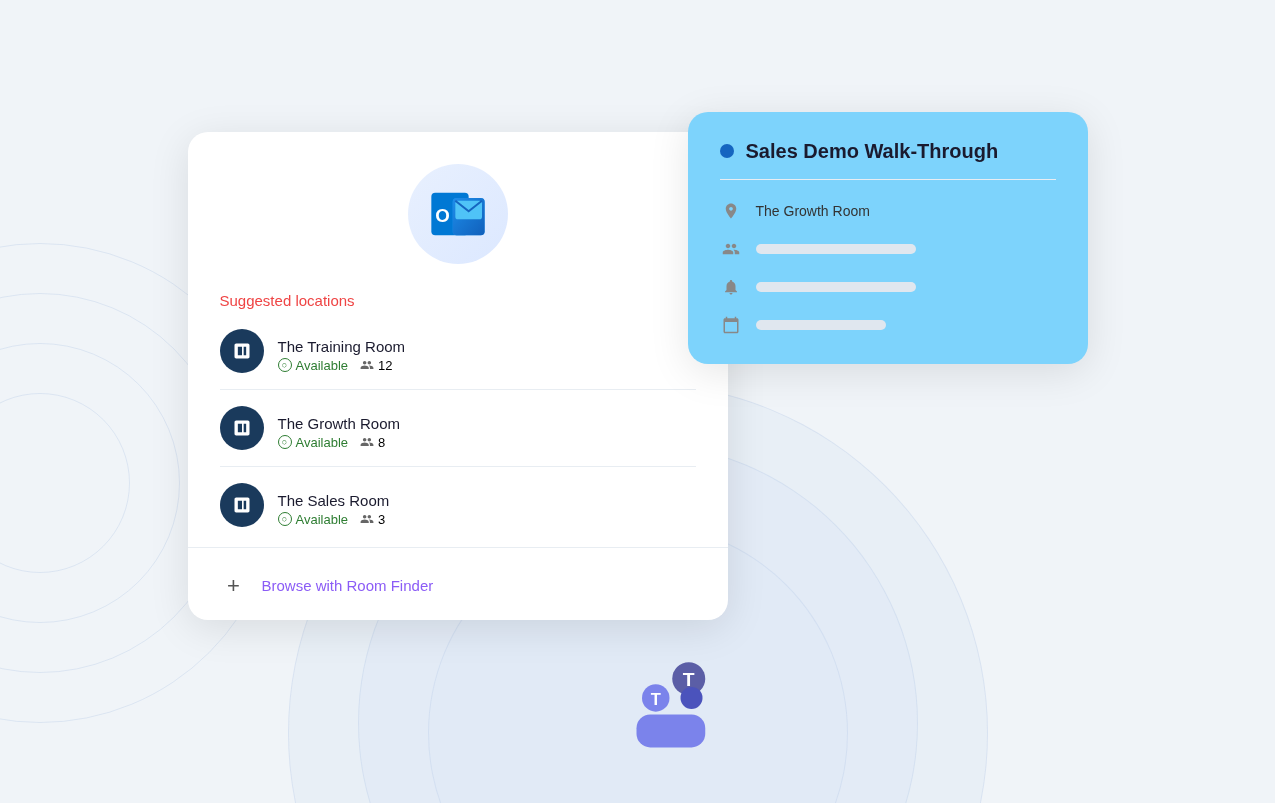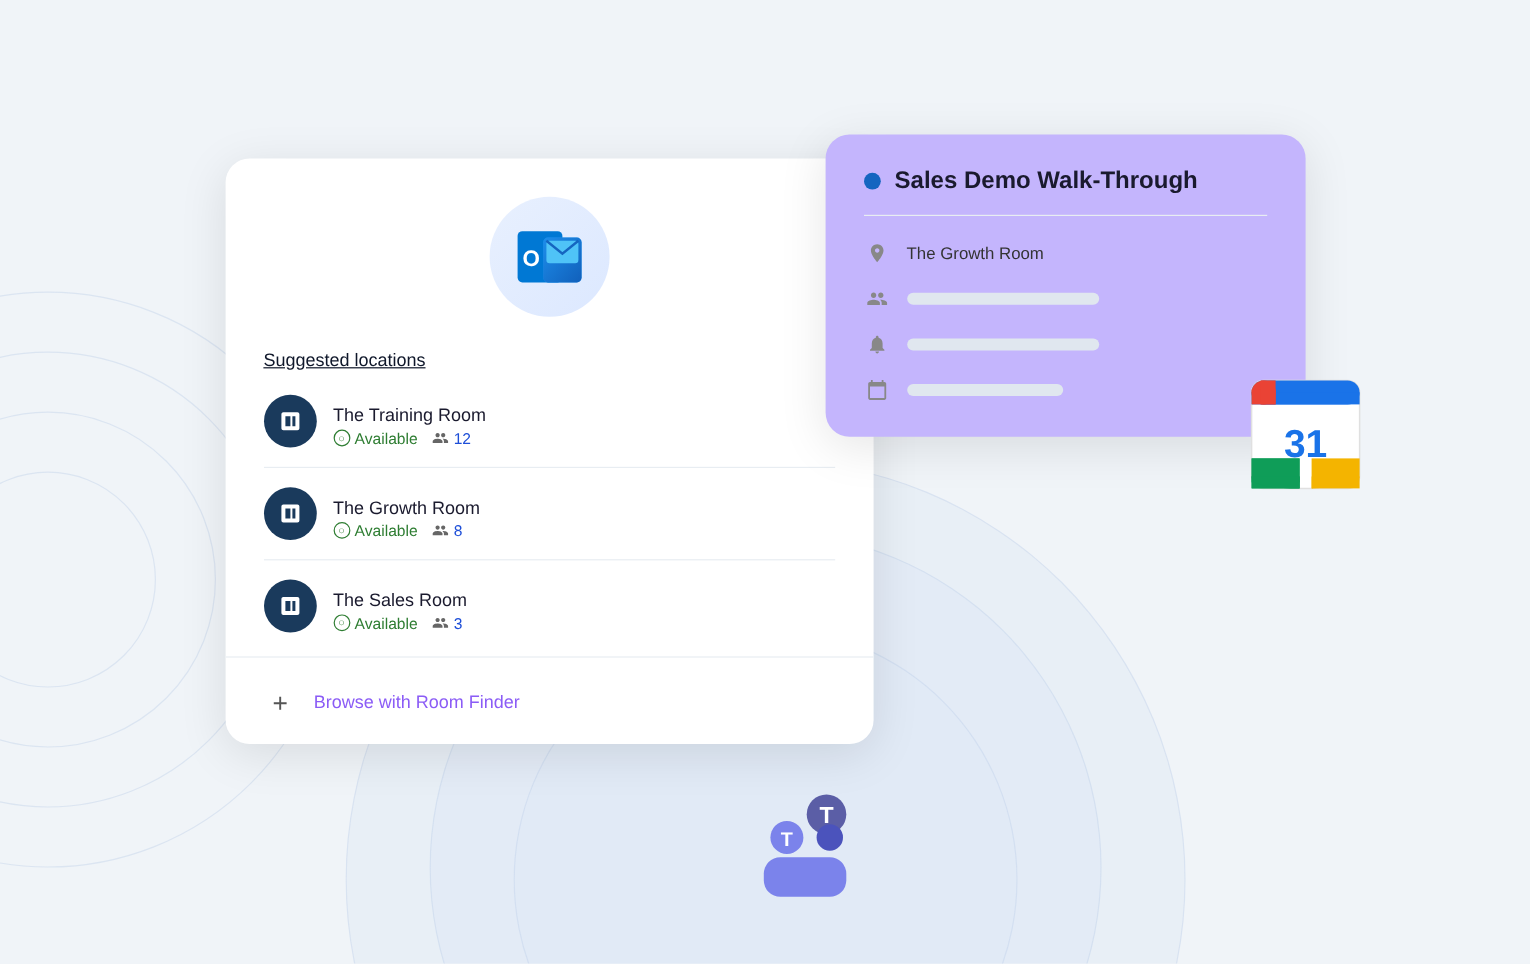--- a/index.html
+++ b/index.html
@@ -99,24 +99,23 @@
     }
 
     
     .outlook-svg {
       width: 64px;
       height: 64px;
     }
 
     .suggested-label {
       font-size: 15px;
-      color: #0f172a;
+      color: #ef4444;
       padding: 12px 32px 8px;
       font-weight: 400;
-      text-decoration: underline;
     }
 
     .room-list {
       padding: 0 16px;
     }
 
     .room-item {
       display: flex;
       align-items: flex-end;
       padding: 12px 16px;
@@ -178,21 +177,21 @@
       justify-content: center;
       font-size: 9px;
       color: #2e7d32;
     }
 
     .room-capacity {
       display: flex;
       align-items: center;
       gap: 4px;
       font-size: 13px;
-      color: #1d4ed8;
+      color: #000000;
     }
 
     .divider {
       height: 1px;
       background: #e8edf2;
       margin: 4px 16px;
     }
 
     .browse-row {
       display: flex;
@@ -218,21 +217,21 @@
       color: #8b5cf6;
       font-weight: 400;
     }
 
     
     .event-card {
       position: absolute;
       right: 0;
       top: 0;
       width: 400px;
-      background: #c4b5fd;
+      background: #7dd3fc;
       border-radius: 20px;
       box-shadow: 0 8px 40px rgba(0,0,0,0.10);
       padding: 28px 32px;
     }
 
     .event-title-row {
       display: flex;
       align-items: center;
       gap: 12px;
       margin-bottom: 20px;
@@ -477,43 +476,20 @@
         <div class="event-icon">
           <svg width="18" height="18" viewBox="0 0 24 24" fill="#888">
             <path d="M20 3h-1V1h-2v2H7V1H5v2H4c-1.1 0-2 .9-2 2v16c0 1.1.9 2 2 2h16c1.1 0 2-.9 2-2V5c0-1.1-.9-2-2-2zm0 18H4V8h16v13z"></path>
           </svg>
         </div>
         <div class="placeholder-bar short"></div>
       </div>
     </div>
   </div>
 
-  <div class="gcal-icon">
-    <svg viewBox="0 0 80 80" width="100" height="100">
-      <rect x="4" y="4" width="72" height="72" rx="8" fill="white" stroke="#e0e0e0" stroke-width="1"></rect>
-
-      <rect x="4" y="4" width="72" height="16" rx="8" fill="#1a73e8"></rect>
-      <rect x="4" y="12" width="72" height="8" fill="#1a73e8"></rect>
-
-      <rect x="4" y="56" width="32" height="20" rx="0" fill="#0f9d58"></rect>
-      <rect x="4" y="56" width="32" height="16" fill="#0f9d58"></rect>
-      <rect x="4" y="68" width="32" height="8" rx="0" fill="#0f9d58"></rect>
-      <path d="M4 68 h32 v8 Q4 76 4 68z" fill="#0f9d58"></path>
-
-      <rect x="44" y="56" width="32" height="20" fill="#f4b400"></rect>
-      <path d="M44 68 h32 Q76 76 36 76 h8 z" fill="#f4b400"></path>
-
-      <rect x="4" y="4" width="16" height="16" fill="#ea4335" rx="8"></rect>
-      <rect x="4" y="10" width="16" height="10" fill="#ea4335"></rect>
-      <rect x="10" y="4" width="10" height="16" fill="#ea4335"></rect>
-
-      <text x="40" y="55" font-size="26" font-weight="700" fill="#1a73e8" text-anchor="middle" font-family="sans-serif">31</text>
-
-    </svg>
-  </div>
 
   <div class="teams-icon">
     <svg viewBox="0 0 80 70" width="110" height="100">
 
       <circle cx="50" cy="18" r="12" fill="#5b5ea6"></circle>
       <text x="50" y="23" font-size="14" font-weight="700" fill="white" text-anchor="middle" font-family="sans-serif">T</text>
 
       <circle cx="26" cy="32" r="10" fill="#7b83eb"></circle>
       <text x="26" y="37" font-size="12" font-weight="bold" fill="white" text-anchor="middle" font-family="sans-serif">T</text>
 

